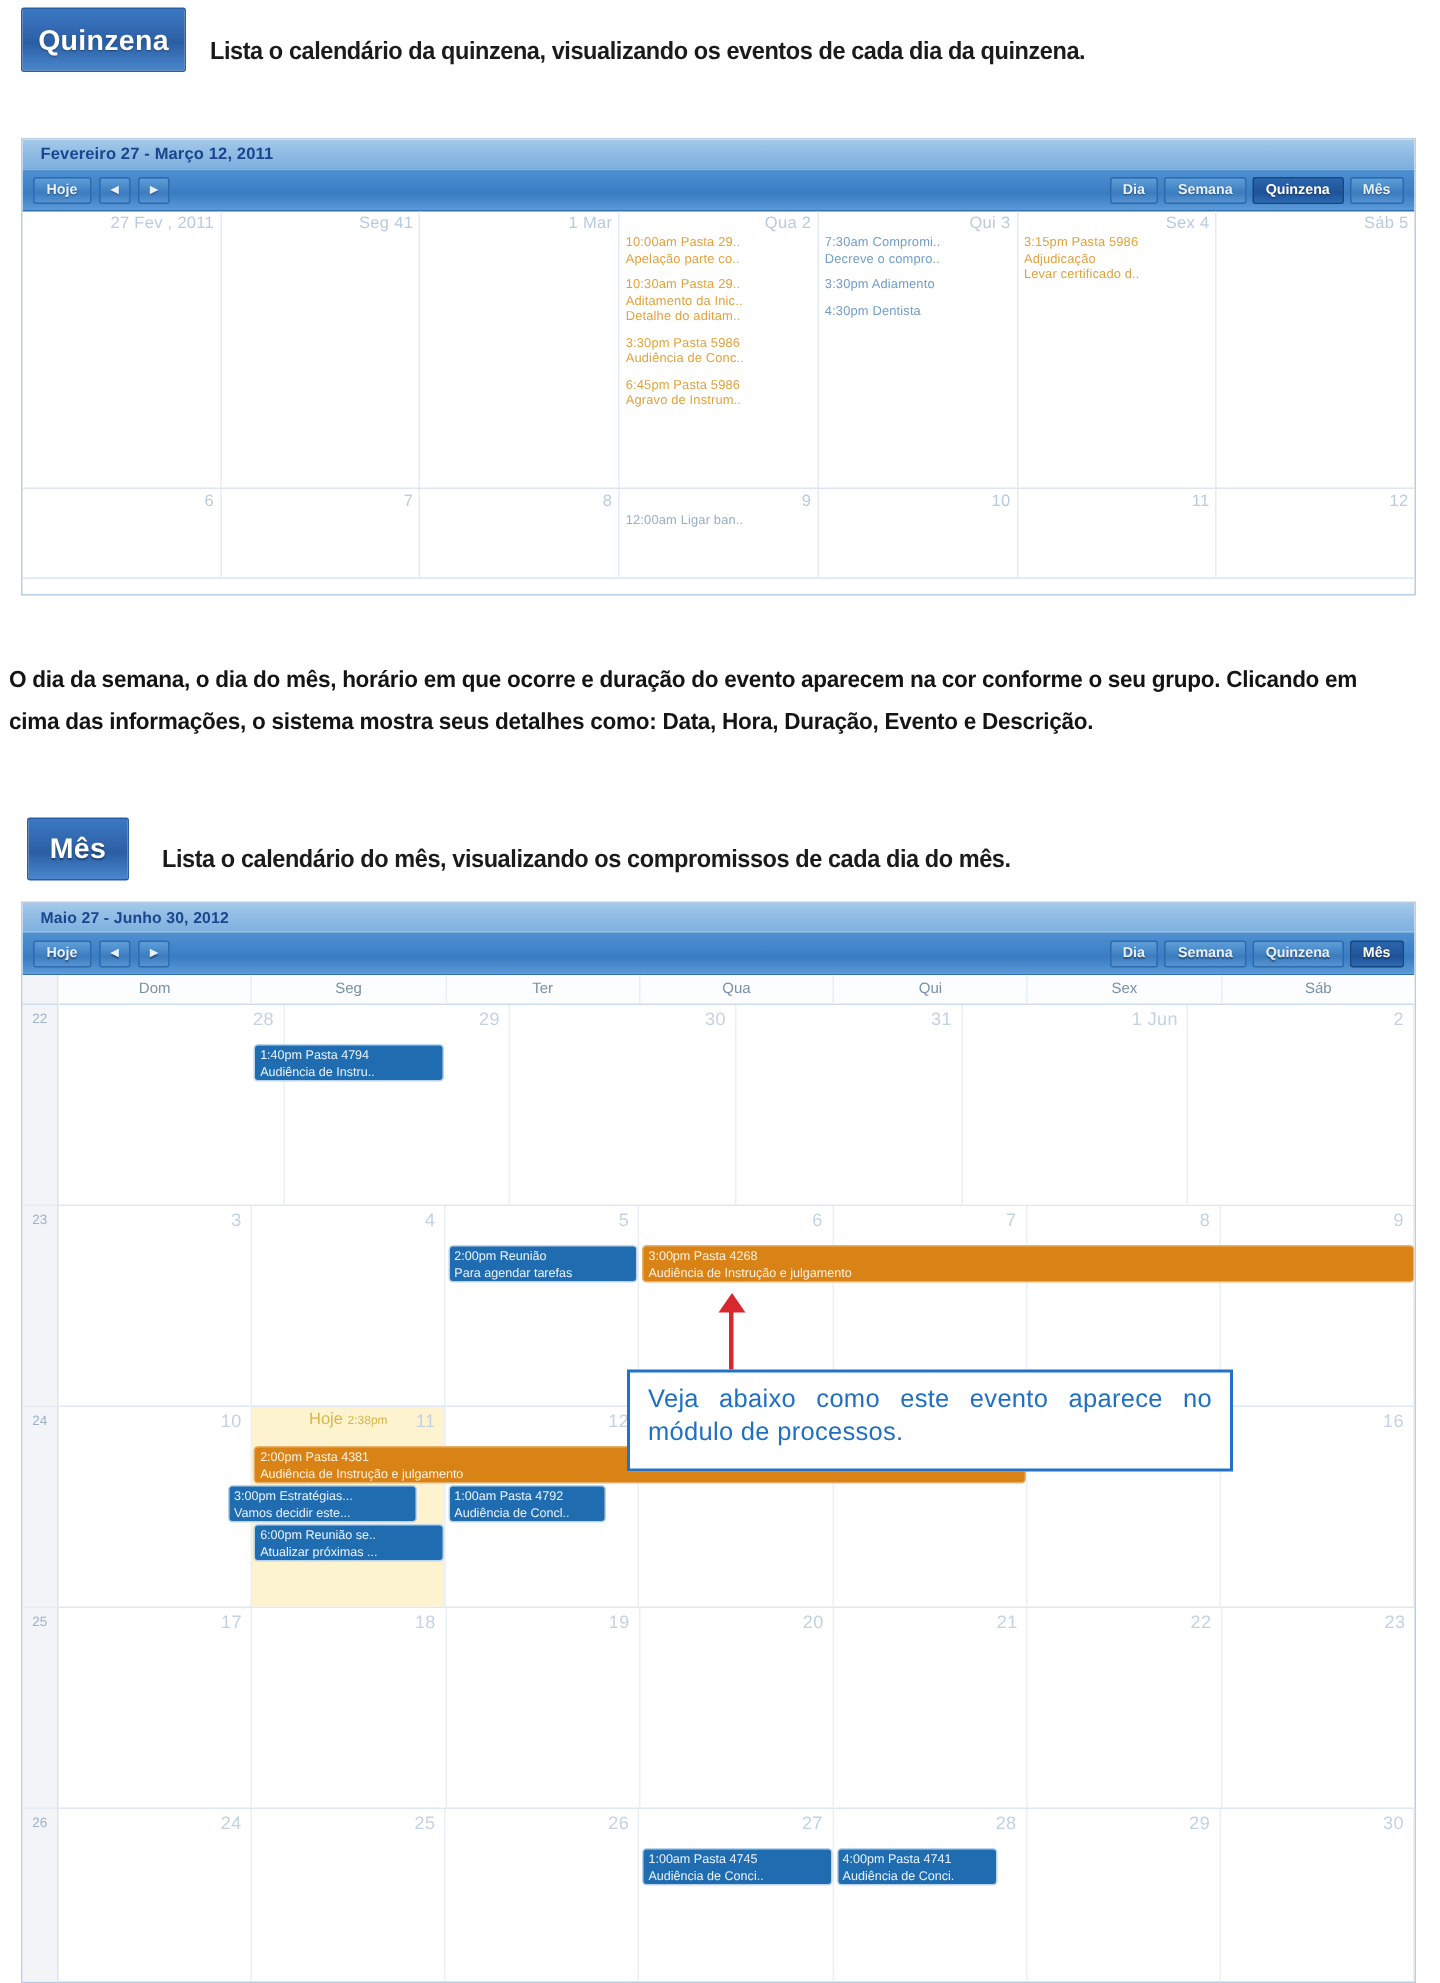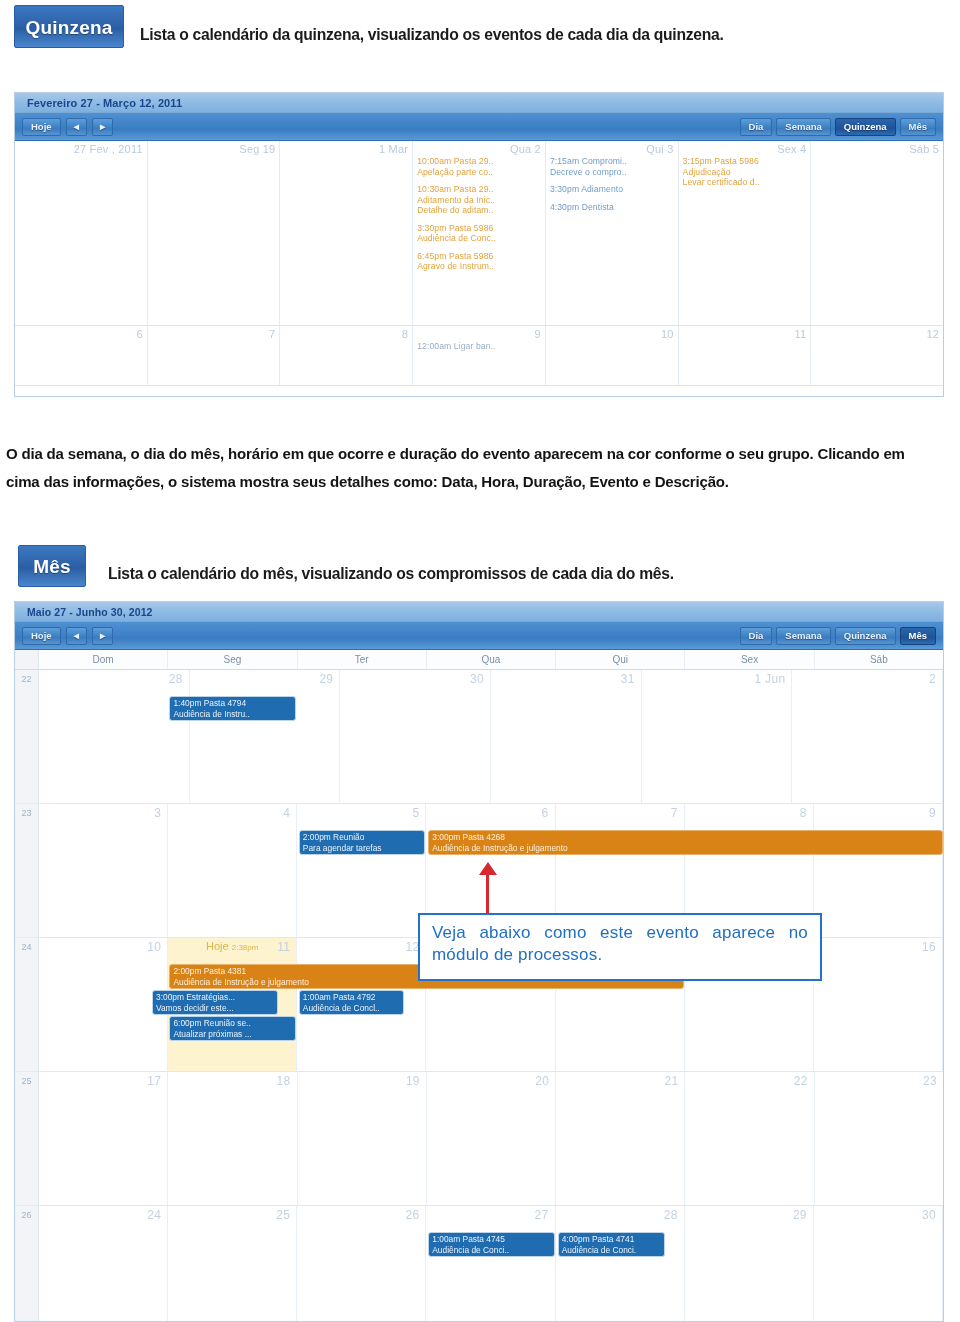--- a/index.html
+++ b/index.html
@@ -255,35 +255,35 @@
       <div class="tb-btn active">Quinzena</div>
       <div class="tb-btn">Mês</div>
     </div>
   </div>
   <div class="q-body" id="q-body">
       <div class="q-row" style="height: 185px;">
         <div class="q-col">
           <div class="q-daylabel">27 Fev , 2011</div>
         </div>
         <div class="q-col">
-          <div class="q-daylabel">Seg 19</div>
+          <div class="q-daylabel">Seg 41</div>
         </div>
         <div class="q-col">
           <div class="q-daylabel">1 Mar</div>
         </div>
         <div class="q-col">
           <div class="q-daylabel">Qua 2</div>
           <div class="q-ev orange"><span>10:00am Pasta 29..</span><span class="l2">Apelação parte co..</span></div>
           <div class="q-ev orange"><span>10:30am Pasta 29..</span><span class="l2">Aditamento da Inic..</span><span class="l2">Detalhe do aditam..</span></div>
           <div class="q-ev orange"><span>3:30pm Pasta 5986</span><span class="l2">Audiência de Conc..</span></div>
           <div class="q-ev orange"><span>6:45pm Pasta 5986</span><span class="l2">Agravo de Instrum..</span></div>
         </div>
         <div class="q-col">
           <div class="q-daylabel">Qui 3</div>
-          <div class="q-ev blue"><span>7:15am Compromi..</span><span class="l2">Decreve o compro..</span></div>
+          <div class="q-ev blue"><span>7:30am Compromi..</span><span class="l2">Decreve o compro..</span></div>
           <div class="q-ev blue"><span>3:30pm Adiamento</span></div>
           <div class="q-ev blue"><span>4:30pm Dentista</span></div>
         </div>
         <div class="q-col">
           <div class="q-daylabel">Sex 4</div>
           <div class="q-ev orange"><span>3:15pm Pasta 5986</span><span class="l2">Adjudicação</span><span class="l2">Levar certificado d..</span></div>
         </div>
         <div class="q-col">
           <div class="q-daylabel">Sáb 5</div>
         </div>

